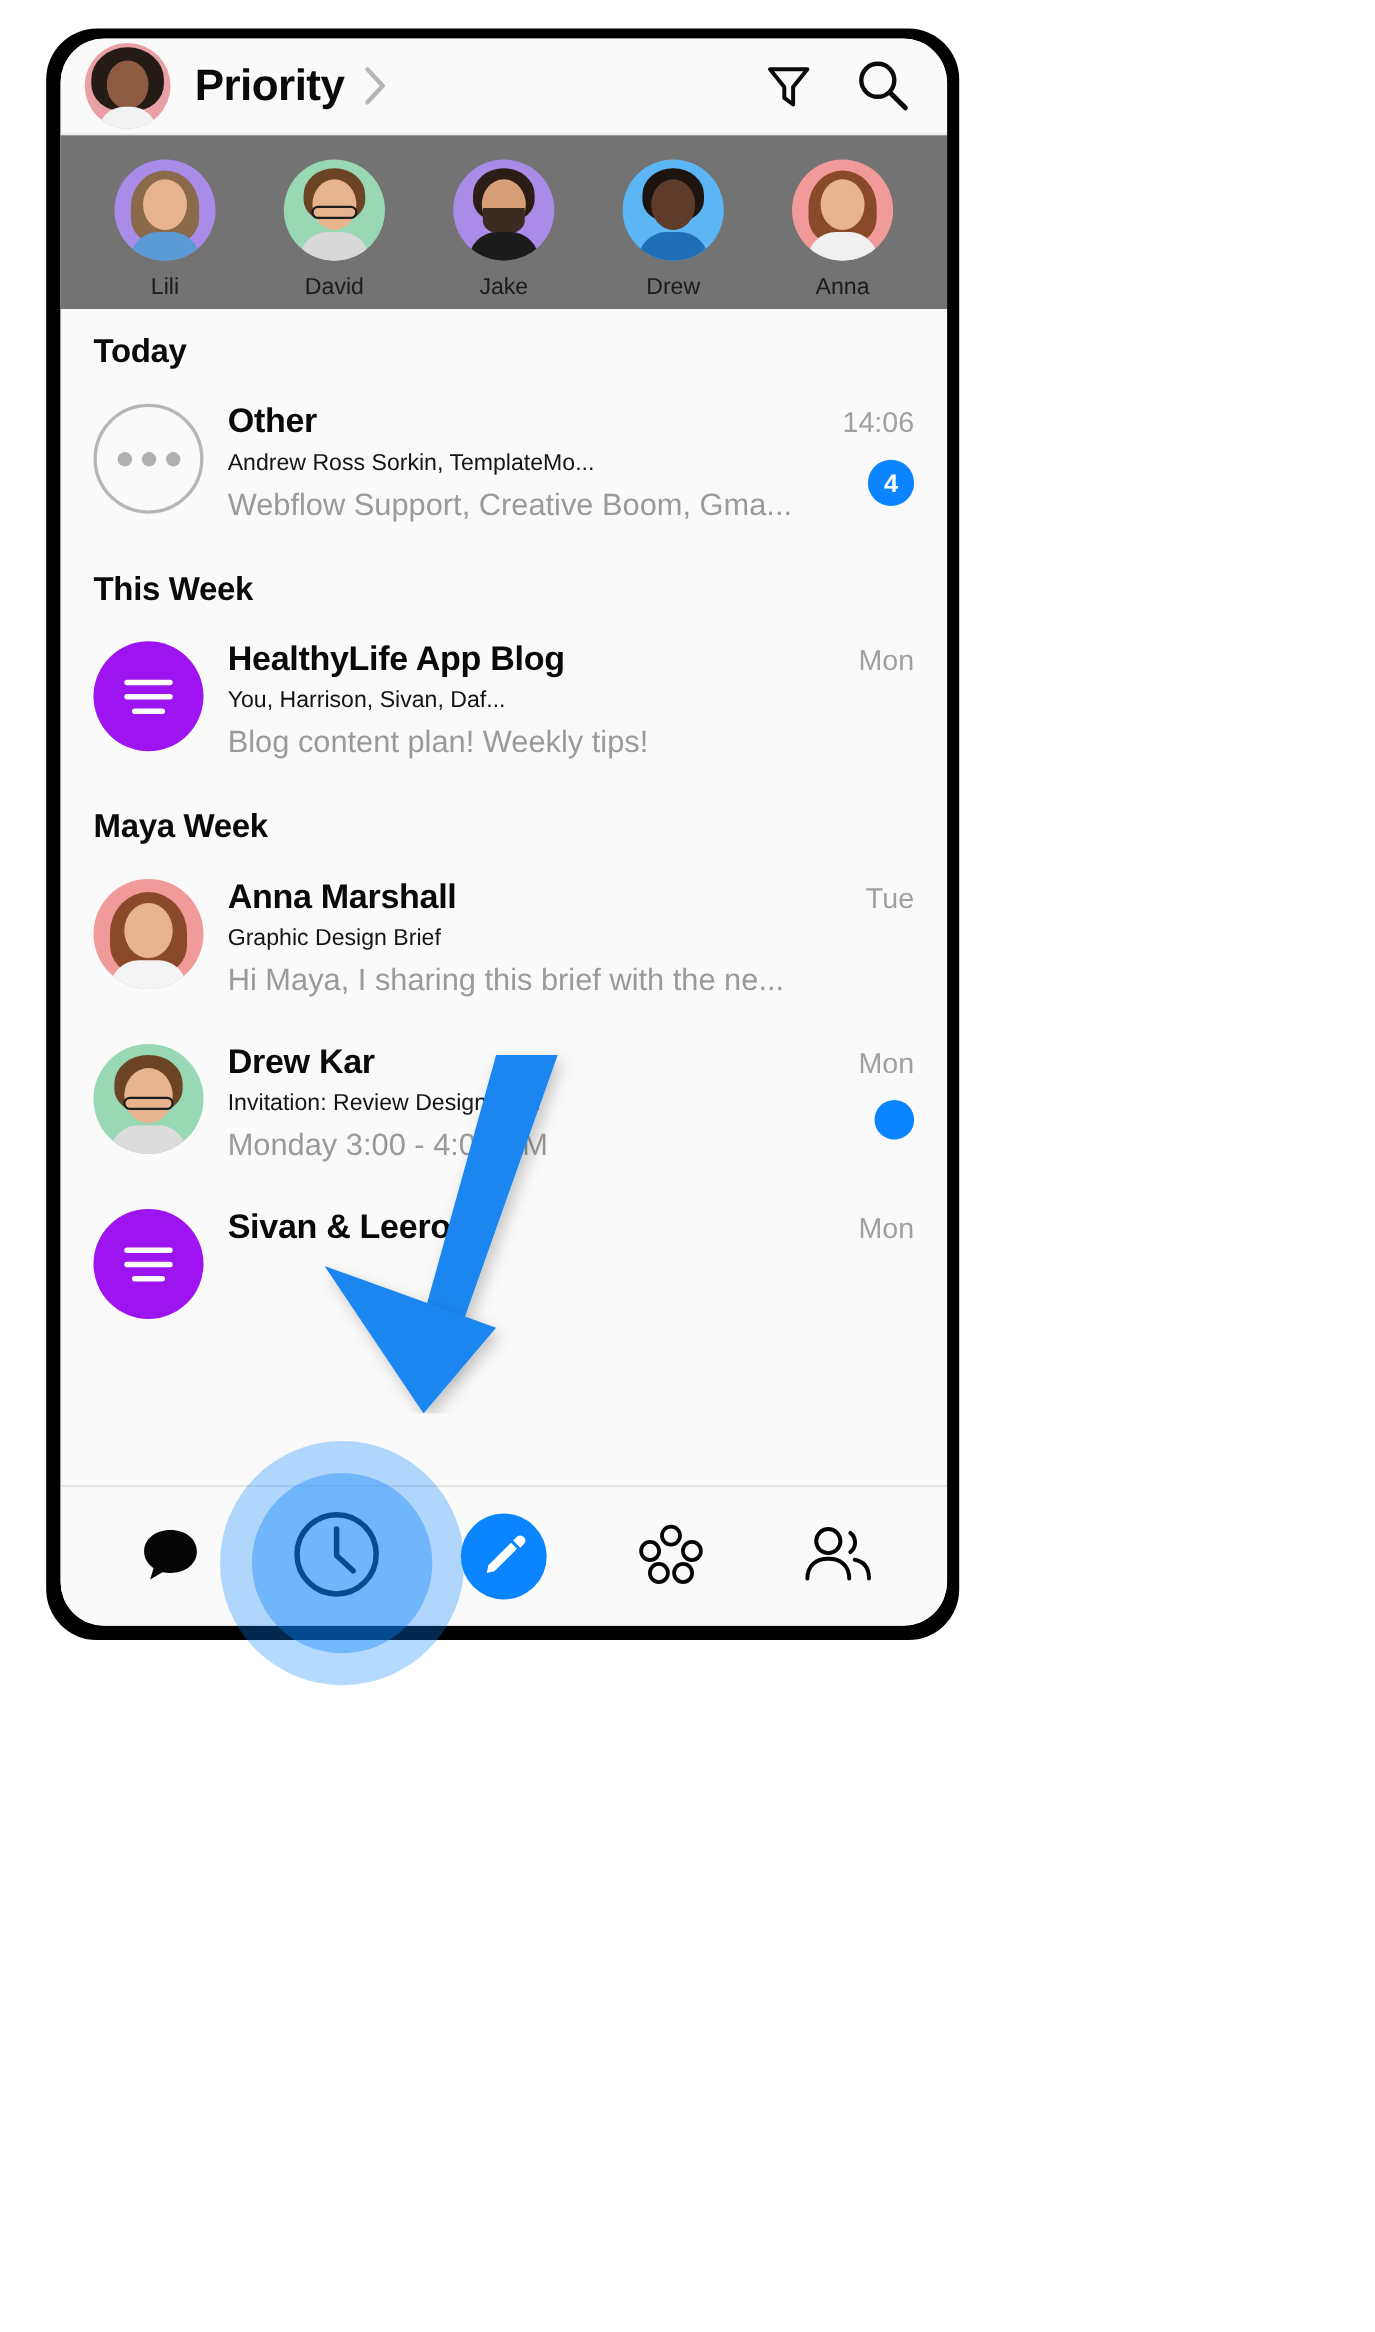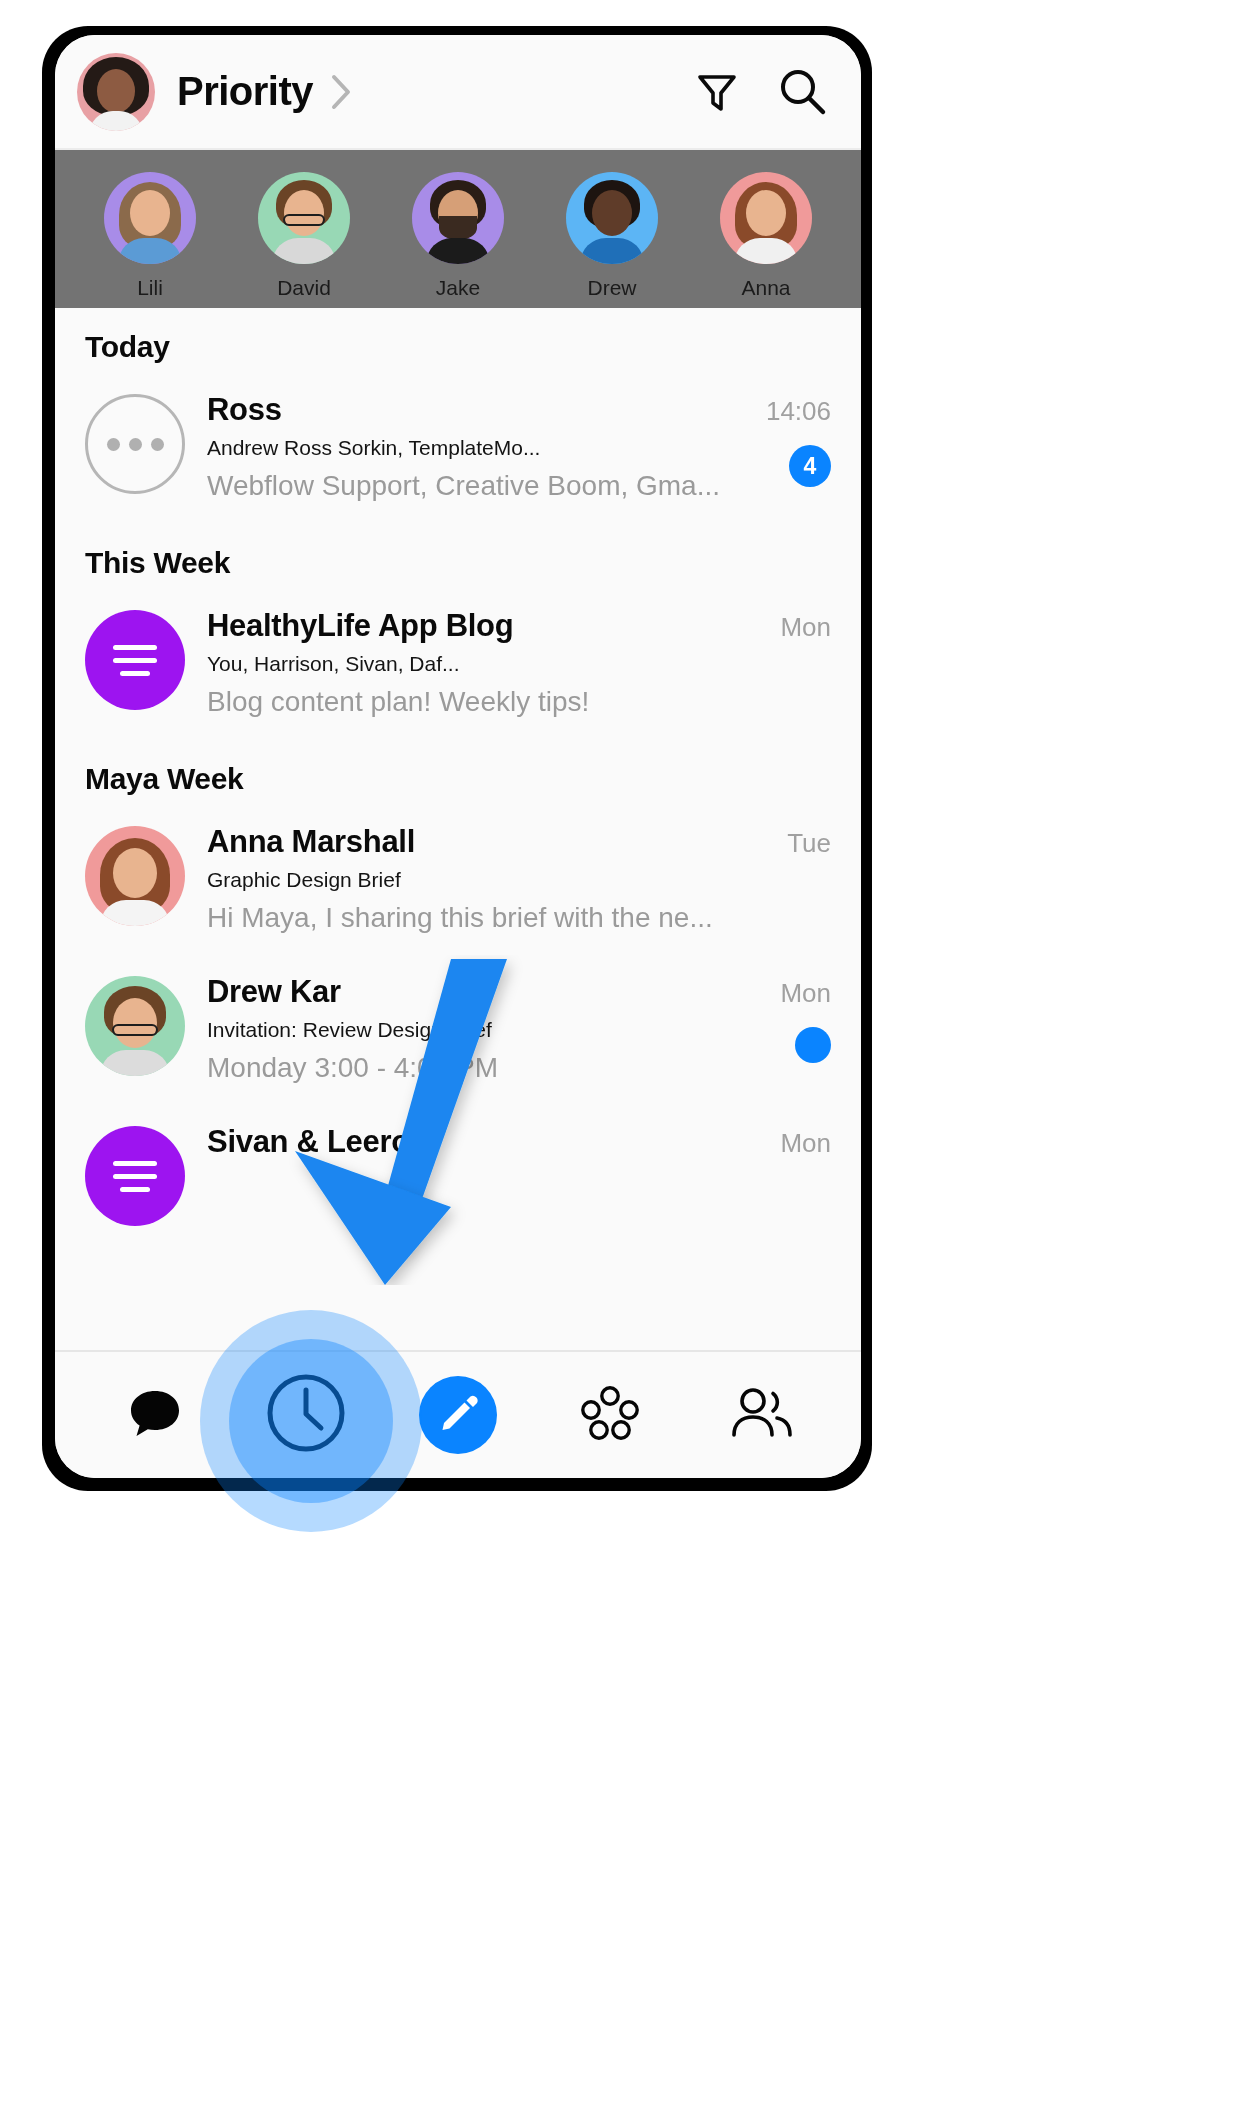--- a/index.html
+++ b/index.html
@@ -41,21 +41,21 @@
     border-radius: 40px;
     background: #fafafa;
     overflow: hidden;
     display: flex;
     flex-direction: column;
   }
 
   
   .header {
     flex: 0 0 auto;
-    height: 115px;
+    height: 88px;
     display: flex;
     align-items: center;
     padding: 0 30px 0 22px;
     background: #fafafa;
     border-bottom: 2px solid #ececec;
   }
 
   .hdr-avatar {
     width: 78px;
     height: 78px;
@@ -474,21 +474,21 @@
 
       <div class="section-title">Today</div>
 
       <div class="conv">
         <div class="conv-avatar dots">
           <i></i>
             <i></i>
             <i></i>
         </div>
         <div class="conv-body">
-          <div class="conv-title">Ross</div>
+          <div class="conv-title">Other</div>
           <div class="conv-sub">Andrew Ross Sorkin, TemplateMo...</div>
           <div class="conv-preview">Webflow Support, Creative Boom, Gma...</div>
         </div>
         <div class="conv-meta">
           <div class="conv-time">14:06</div>
           <div class="badge-count">4</div>
         </div>
       </div>
 
       <div class="section-title">This Week</div>

